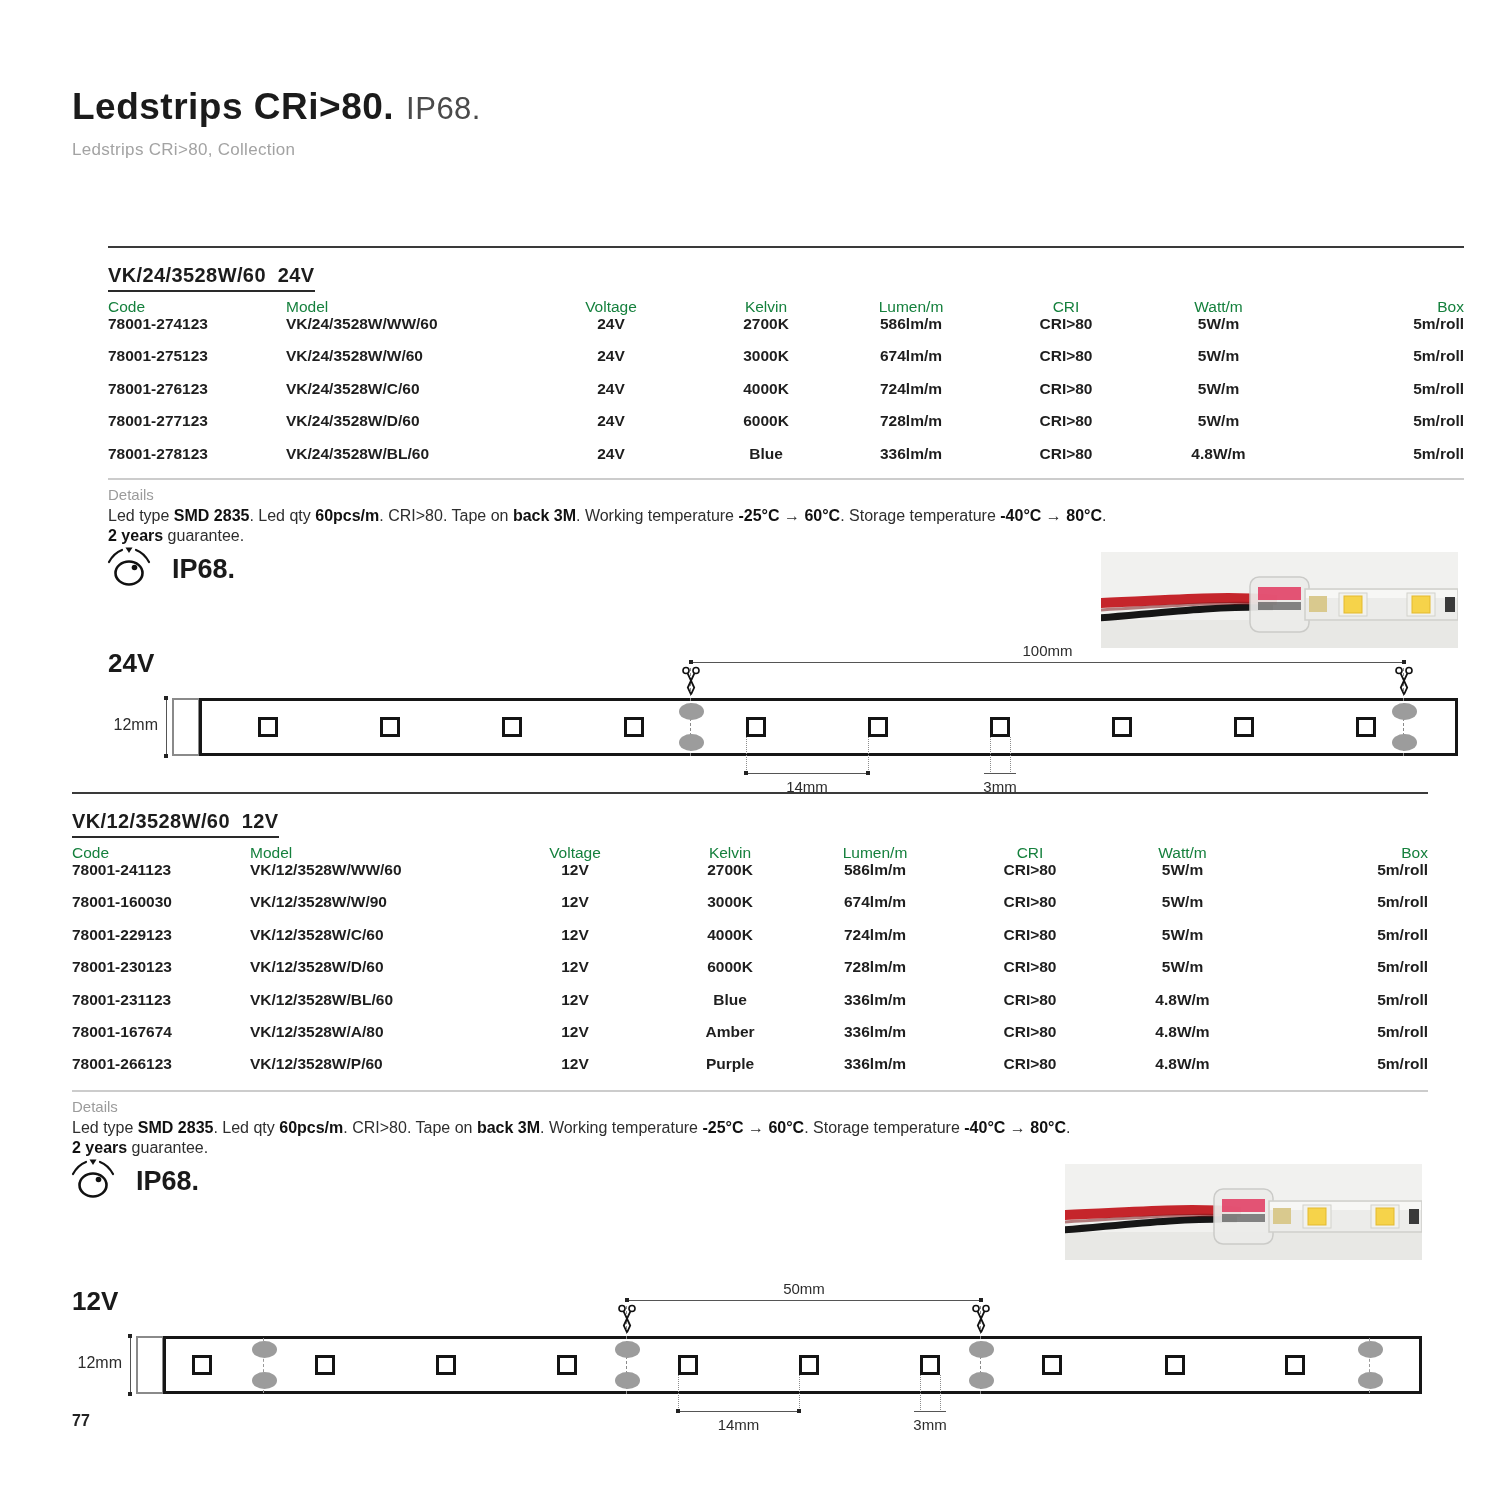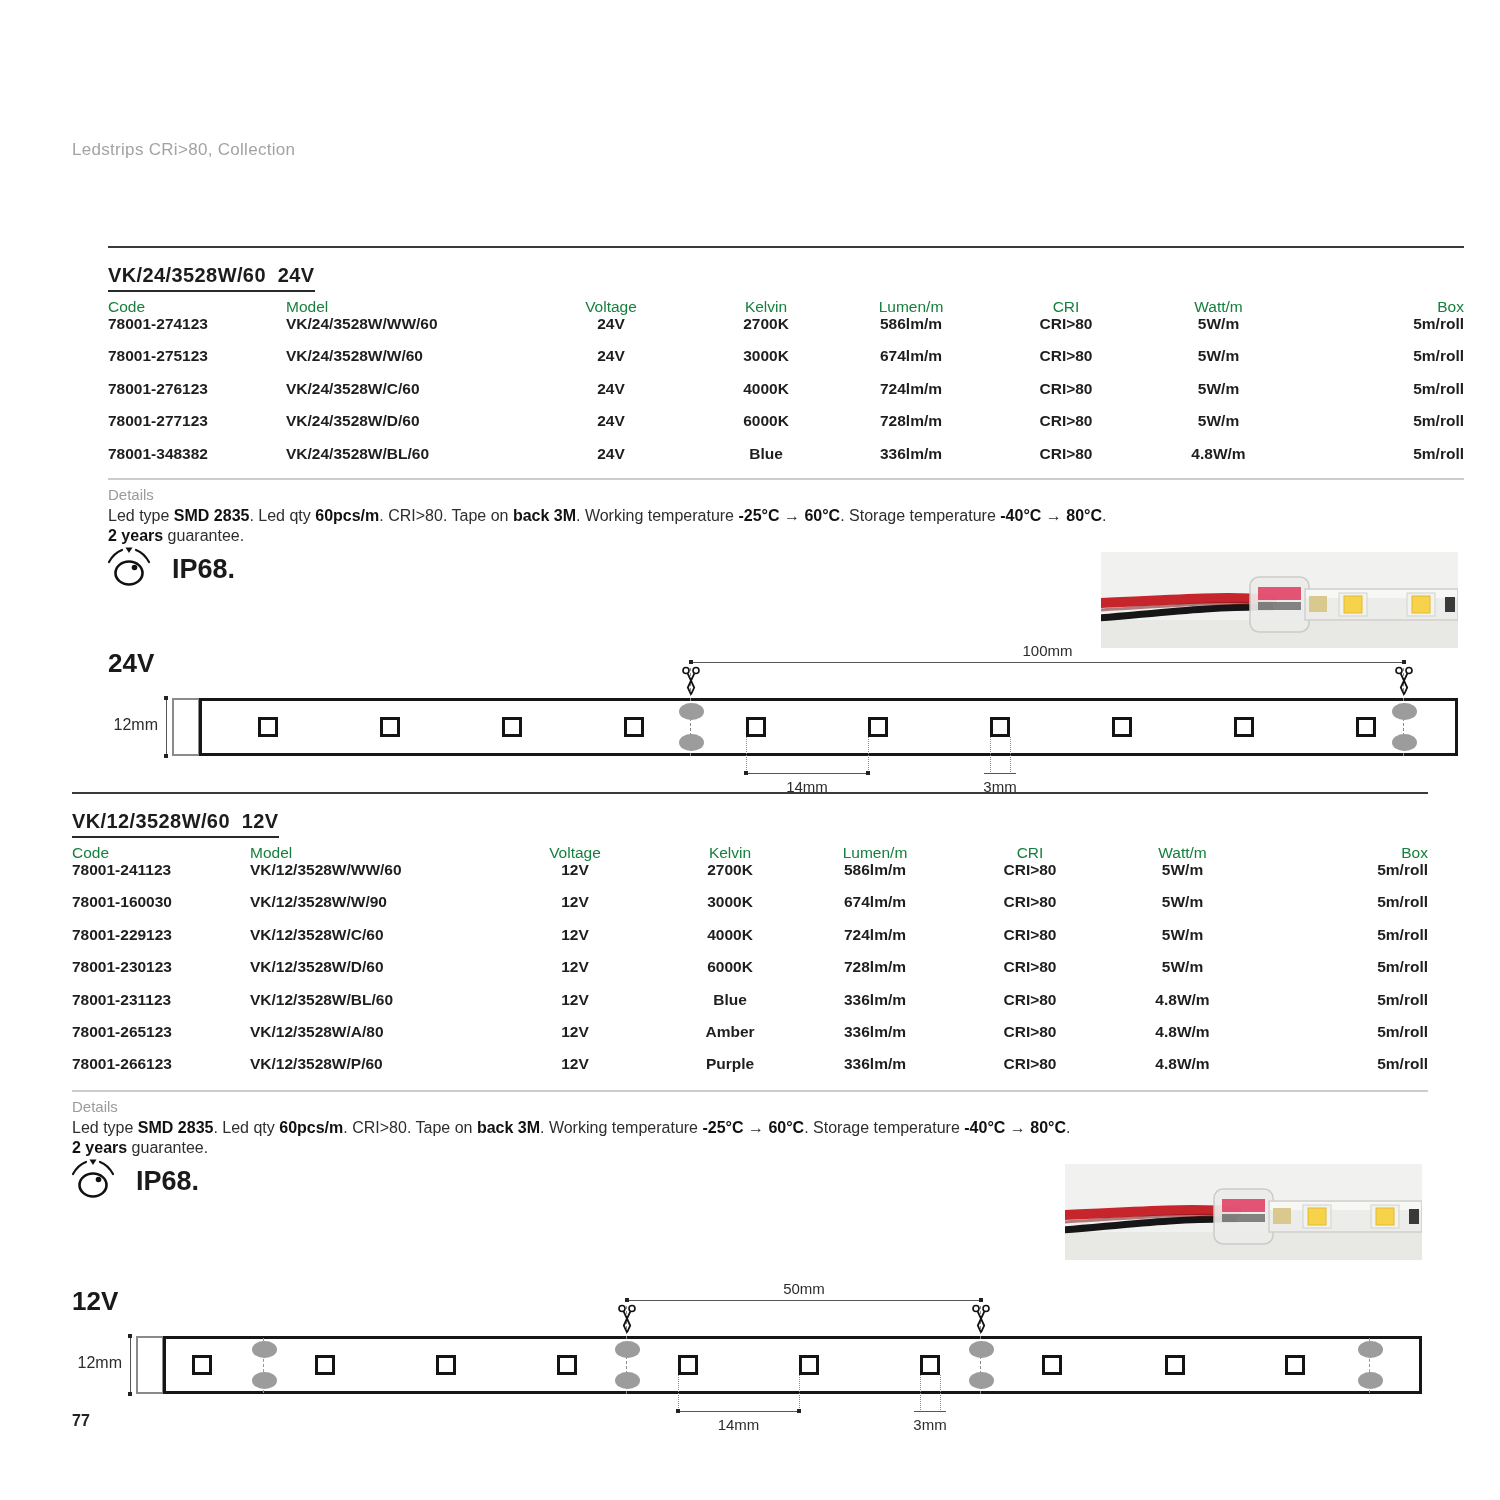--- a/index.html
+++ b/index.html
@@ -70,20 +70,23 @@
   .h-label{position:absolute;font-size:16px;color:#2c2c2c;text-align:right;}
   .scissors{position:absolute;}
 
   .pagenum{position:absolute;left:72px;top:1412px;font-size:16px;font-weight:700;color:#222;}
 </style>
 </head>
 <body>
 
 <div id="page">
 
+  <div class="hdr">
+    <span class="h1"><span>Ledstrips CRi&gt;80.</span><span class="suffix">IP68.</span></span>
+  </div>
   <div class="subtitle">Ledstrips CRi&gt;80, Collection</div>
 
   <section class="sec sec1">
     <div class="toprule"></div>
     <h2 class="sec-title">VK/24/3528W/60  24V</h2>
     <div class="tbl">
         <div class="tr thead">
           <div class="td c0">Code</div>
           <div class="td c1">Model</div>
           <div class="td c2">Voltage</div>
@@ -127,21 +130,21 @@
           <div class="td c0">78001-277123</div>
           <div class="td c1">VK/24/3528W/D/60</div>
           <div class="td c2">24V</div>
           <div class="td c3">6000K</div>
           <div class="td c4">728lm/m</div>
           <div class="td c5">CRI&gt;80</div>
           <div class="td c6">5W/m</div>
           <div class="td c7">5m/roll</div>
         </div>
         <div class="tr trow">
-          <div class="td c0">78001-348382</div>
+          <div class="td c0">78001-278123</div>
           <div class="td c1">VK/24/3528W/BL/60</div>
           <div class="td c2">24V</div>
           <div class="td c3">Blue</div>
           <div class="td c4">336lm/m</div>
           <div class="td c5">CRI&gt;80</div>
           <div class="td c6">4.8W/m</div>
           <div class="td c7">5m/roll</div>
         </div>
       </div>
     <div class="rule-light"></div>
@@ -291,21 +294,21 @@
           <div class="td c0">78001-231123</div>
           <div class="td c1">VK/12/3528W/BL/60</div>
           <div class="td c2">12V</div>
           <div class="td c3">Blue</div>
           <div class="td c4">336lm/m</div>
           <div class="td c5">CRI&gt;80</div>
           <div class="td c6">4.8W/m</div>
           <div class="td c7">5m/roll</div>
         </div>
         <div class="tr trow">
-          <div class="td c0">78001-265123</div>
+          <div class="td c0">78001-167674</div>
           <div class="td c1">VK/12/3528W/A/80</div>
           <div class="td c2">12V</div>
           <div class="td c3">Amber</div>
           <div class="td c4">336lm/m</div>
           <div class="td c5">CRI&gt;80</div>
           <div class="td c6">4.8W/m</div>
           <div class="td c7">5m/roll</div>
         </div>
         <div class="tr trow">
           <div class="td c0">78001-266123</div>

